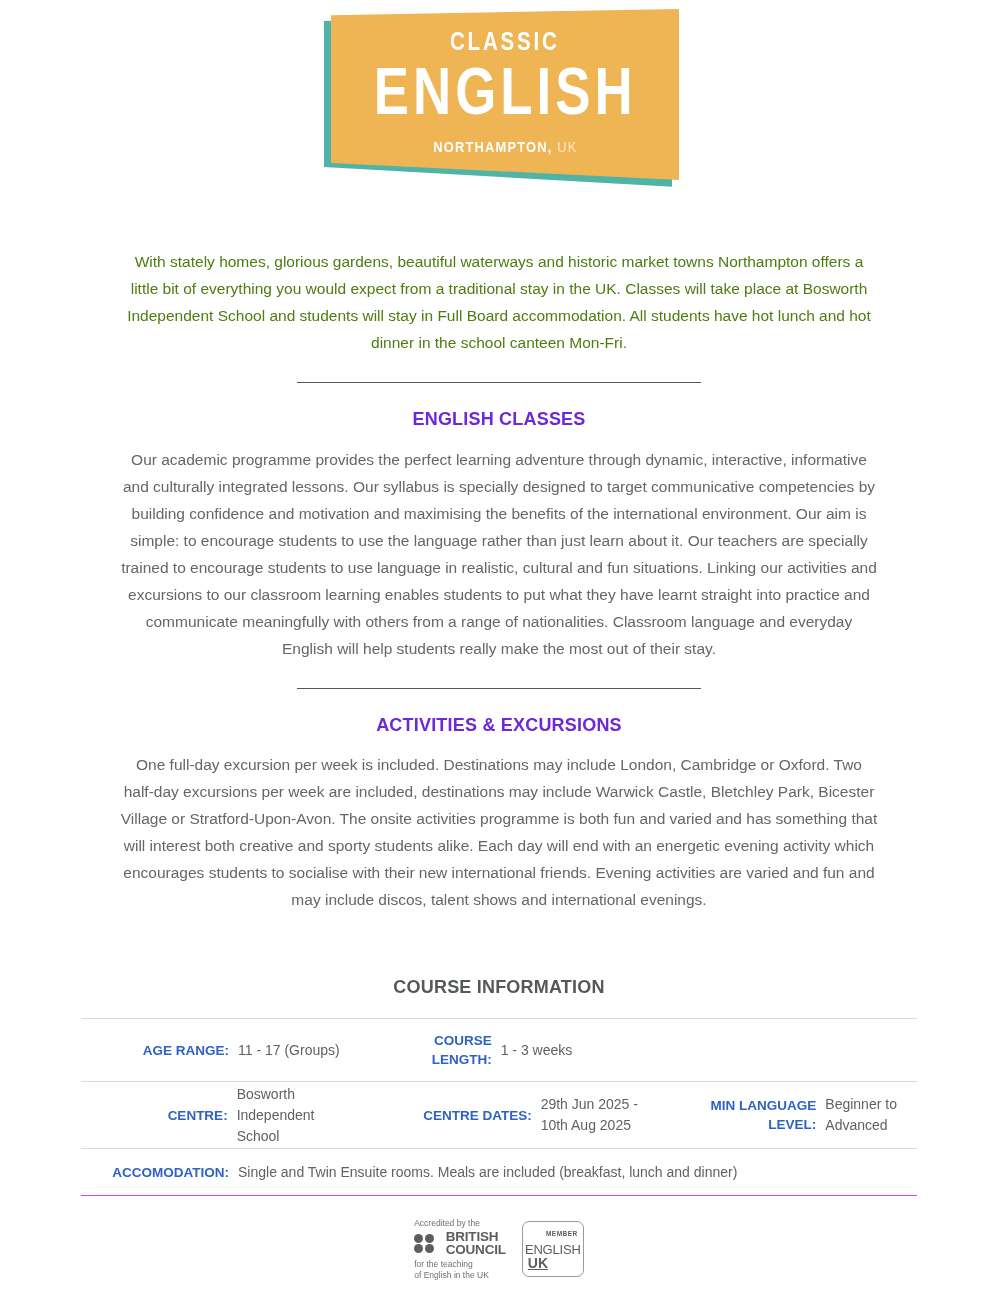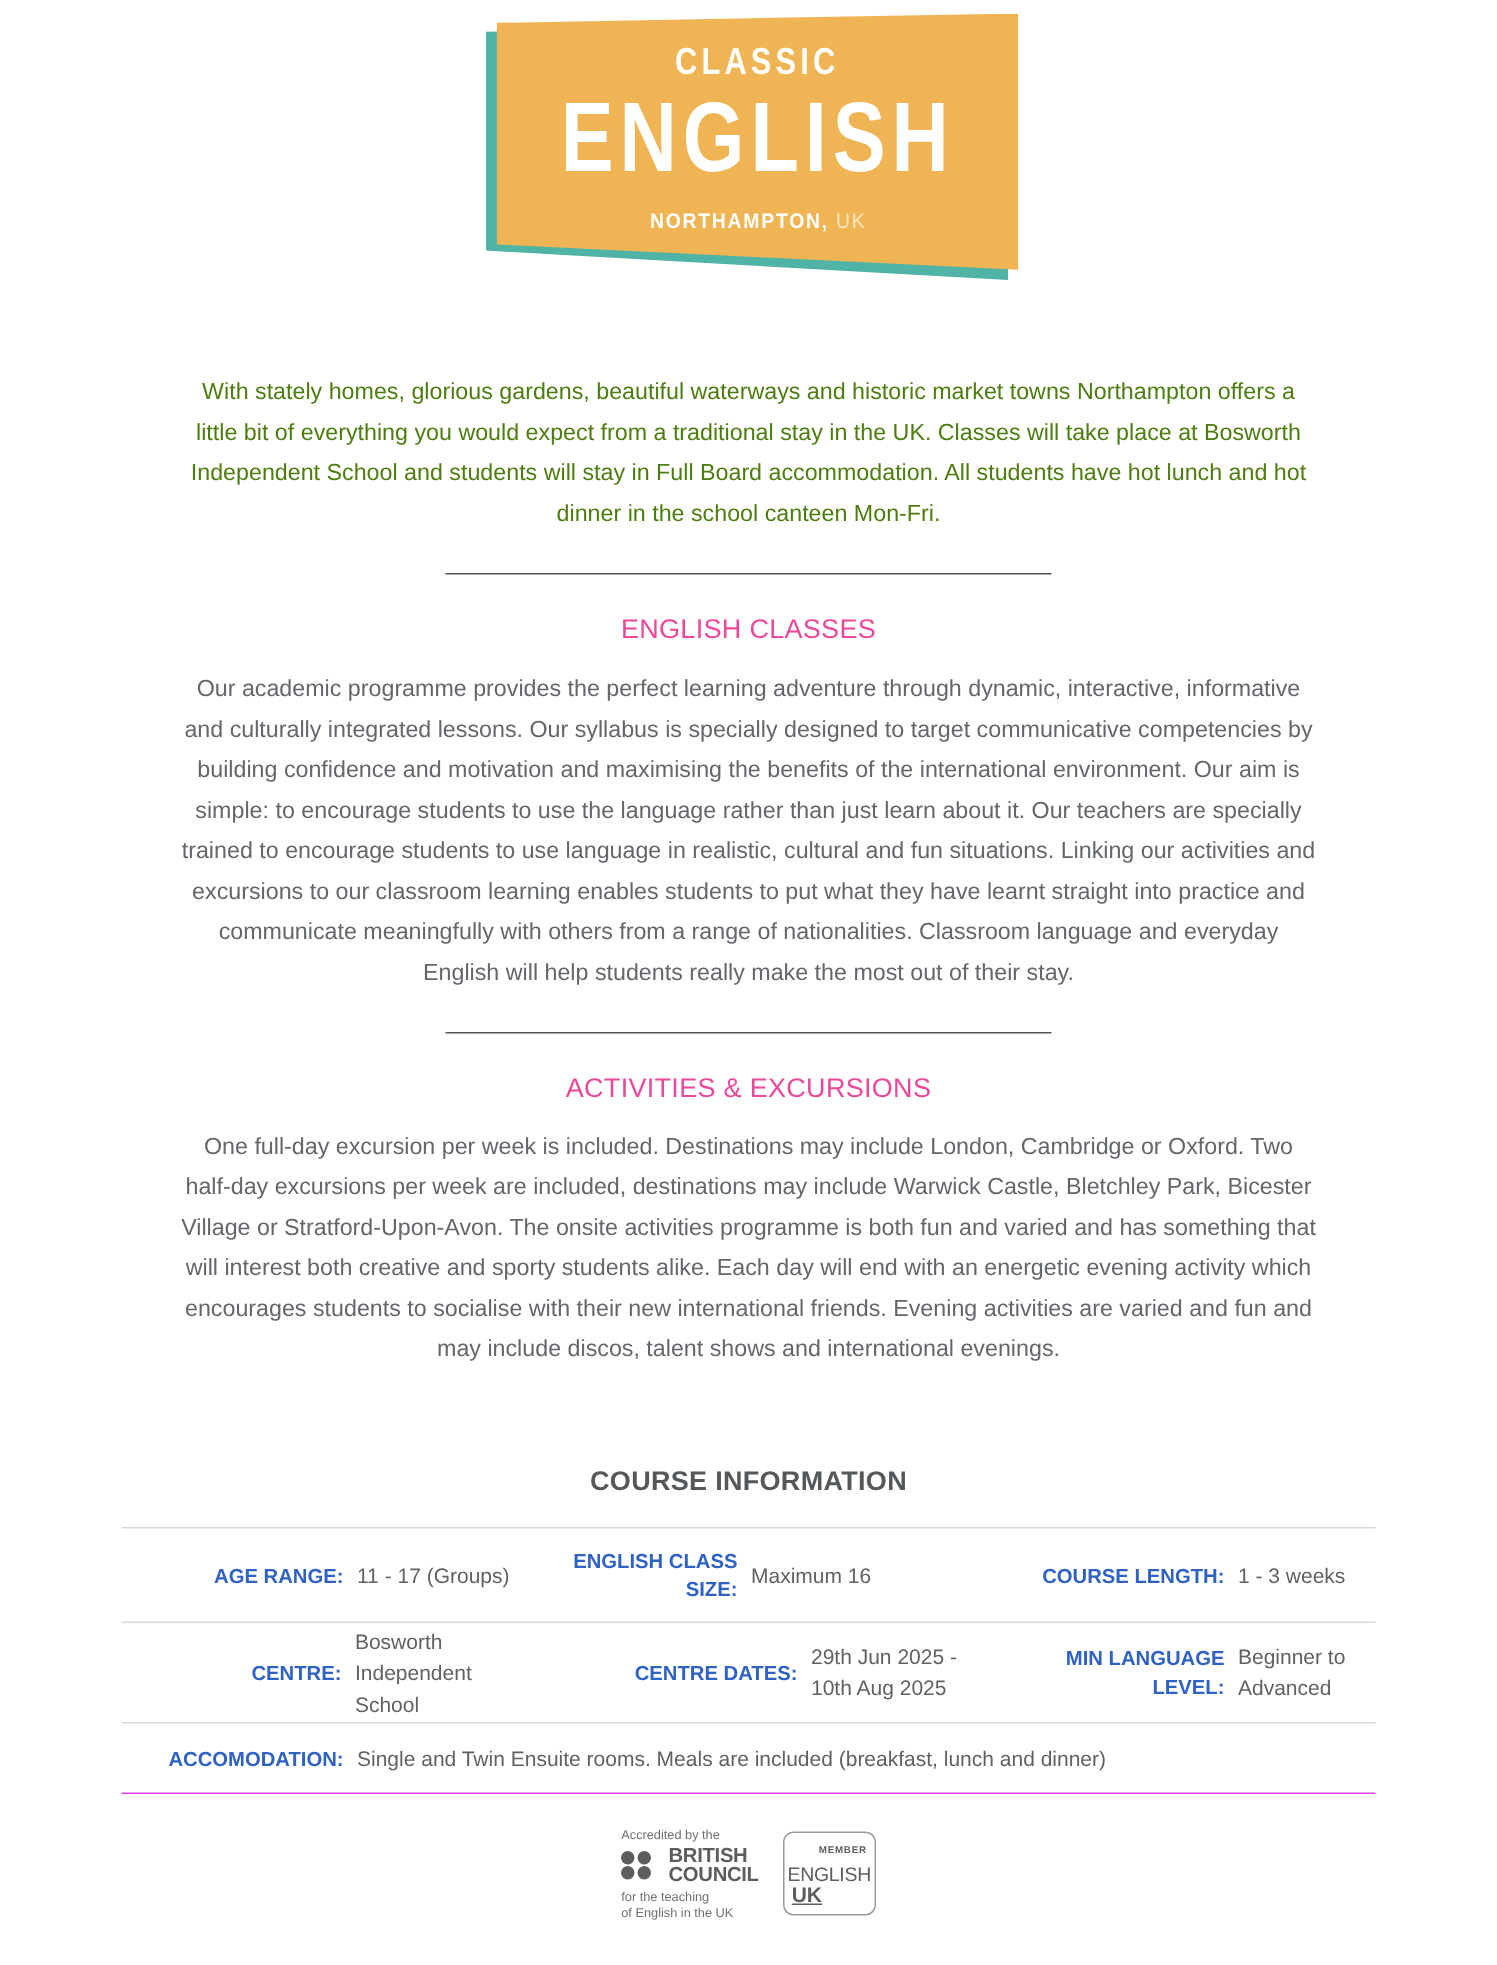--- a/index.html
+++ b/index.html
@@ -92,22 +92,22 @@
     color: #4d7c0f;
   }
   .rule {
     width: 404px;
     height: 0;
     border-top: 1.5px solid #555759;
     margin: 26px auto 26px auto;
   }
   .section-heading {
     font-size: 18px;
-    font-weight: normal;
-    color: #ec4899;
+    font-weight: bold;
+    color: #6d28d9;
     letter-spacing: 0.2px;
     margin: 0 0 12px 0;
   }
   .section-body {
     font-size: 15.5px;
     line-height: 27px;
     color: #63666a;
   }
 
   
@@ -291,25 +291,20 @@
 <div class="course-section">
   <div class="course-heading">COURSE INFORMATION</div>
 
   <div style="margin-top:20px;">
     <div class="trow row1">
       <div class="cell w3">
         <div class="lbl">AGE RANGE:</div>
         <div class="val">11 - 17 (Groups)</div>
       </div>
       <div class="cell w3">
-        <div class="lbl">ENGLISH CLASS
-SIZE:</div>
-        <div class="val">Maximum 16</div>
-      </div>
-      <div class="cell w3">
         <div class="lbl">COURSE LENGTH:</div>
         <div class="val">1 - 3 weeks</div>
       </div>
     </div>
 
     <div class="trow row2">
       <div class="cell w3">
         <div class="lbl">CENTRE:</div>
         <div class="val">Bosworth
 Independent School</div>

